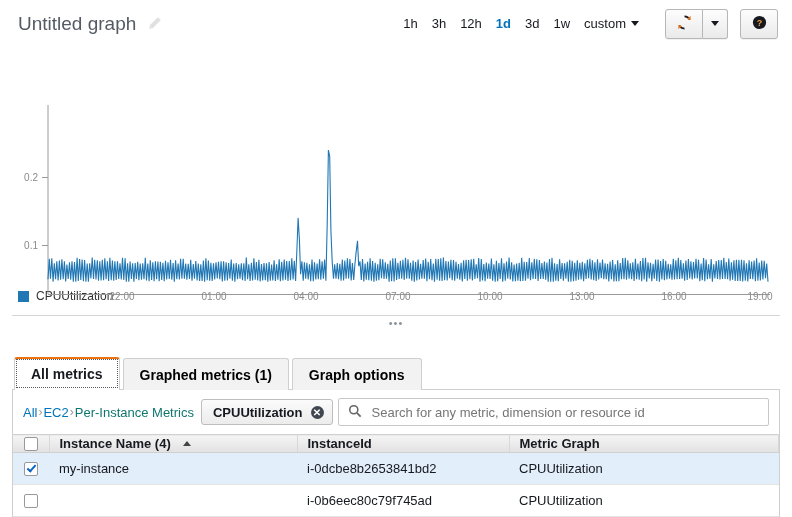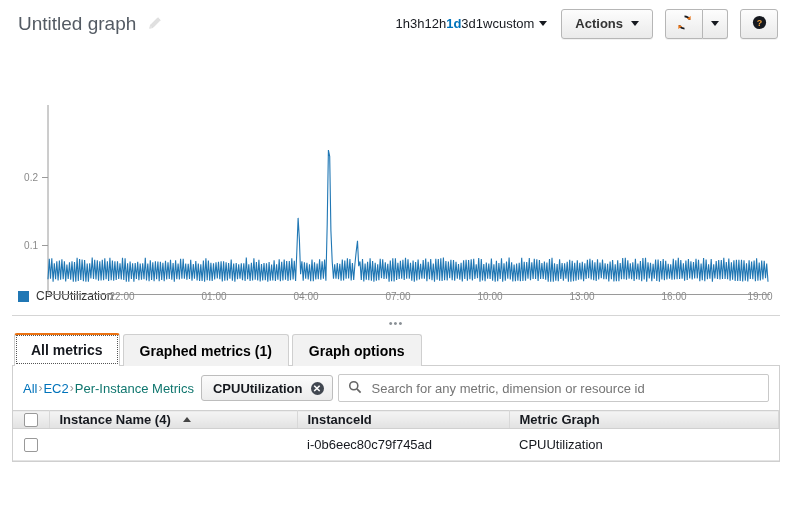--- a/index.html
+++ b/index.html
@@ -36,20 +36,21 @@
     display: inline-flex;
     align-items: center;
     cursor: pointer;
     opacity: .55;
   }
   .header-spacer { flex: 1 1 auto; }
 
   .ranges {
     display: flex;
     align-items: center;
+    gap: 14px;
     margin-right: 14px;
   }
   .range {
     font-size: 13px;
     color: #16191f;
     cursor: pointer;
     white-space: nowrap;
   }
   .range.active {
     color: #0073bb;
@@ -167,20 +168,21 @@
     box-sizing: border-box;
   }
   .tab.active {
     background: #ffffff;
     border-top: 2px solid #ec7211;
     outline: 1px dotted #555;
     outline-offset: -3px;
     color: #16191f;
     height: 33px;
     line-height: 30px;
+    margin-top: 24px;
   }
 
   
   .panel {
     border: 1px solid #cfcfcf;
     margin: -1px 12px 0 12px;
     background: #fff;
     box-sizing: border-box;
   }
   .filter-row {
@@ -343,24 +345,20 @@
     <span class="range">12h</span>
     <span class="range active">1d</span>
     <span class="range">3d</span>
     <span class="range">1w</span>
     <span class="range custom">
       <span>custom</span>
       <i class="caret-dn"></i>
     </span>
   </div>
 
-  <div class="btn btn-actions">
-    <span>Actions</span>
-    <i class="caret-dn"></i>
-  </div>
 
   <div class="btn-group">
     <div class="btn btn-refresh">
       <span>
         <svg width="17" height="17" viewBox="0 0 18 18">
           <path d="M9 2.6a6.4 6.4 0 0 1 5.6 3.3" fill="none" stroke="#16191f" stroke-width="1.9"></path>
           <path d="M15.6 2.2l-.3 4.2-3.9-1.5z" fill="#ec7211"></path>
           <path d="M9 15.4a6.4 6.4 0 0 1-5.6-3.3" fill="none" stroke="#16191f" stroke-width="1.9"></path>
           <path d="M2.4 15.8l.3-4.2 3.9 1.5z" fill="#ec7211"></path>
         </svg>
@@ -477,20 +475,28 @@
         </th>
         <th style="width:212px">
           <span>InstanceId</span>
         </th>
         <th>
           <span>Metric Graph</span>
         </th>
       </tr>
     </thead>
     <tbody>
+      <tr class="selected">
+        <td class="cb-col">
+          <span class="cbox checked"></span>
+        </td>
+        <td>my-instance</td>
+        <td>i-0dcbe8b2653841bd2</td>
+        <td>CPUUtilization</td>
+      </tr>
       <tr>
         <td class="cb-col">
           <span class="cbox"></span>
         </td>
         <td></td>
         <td>i-0b6eec80c79f745ad</td>
         <td>CPUUtilization</td>
       </tr>
     </tbody>
   </table>

